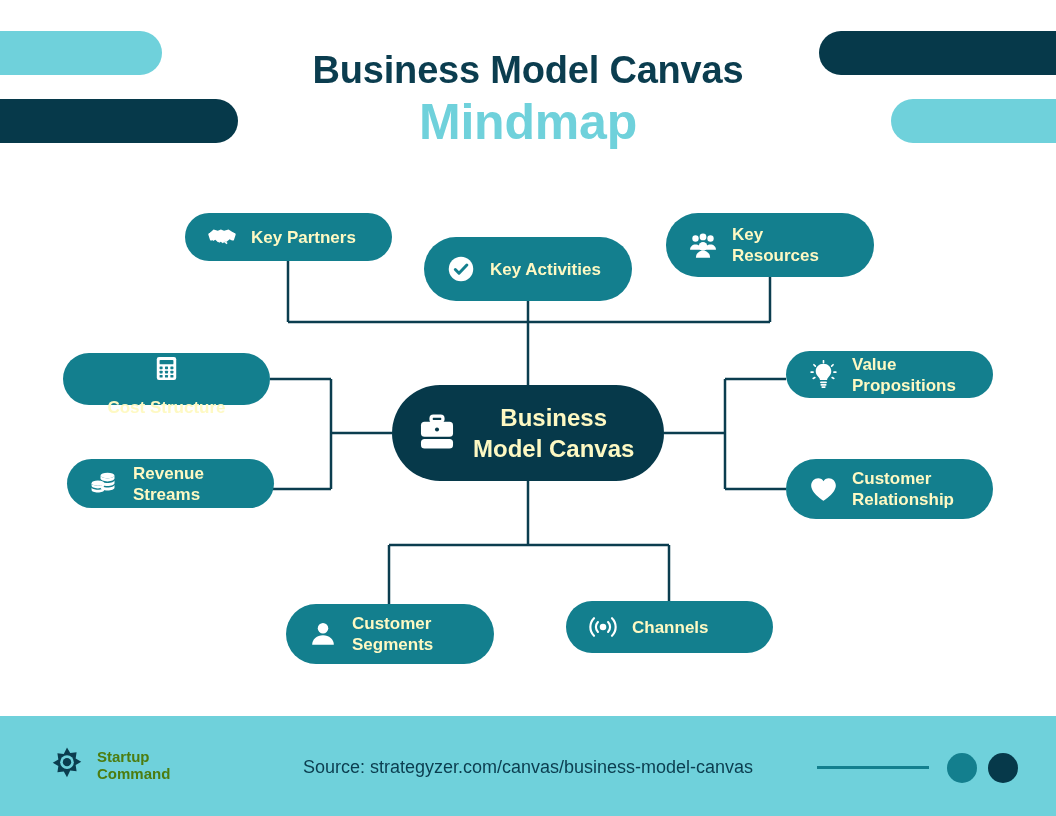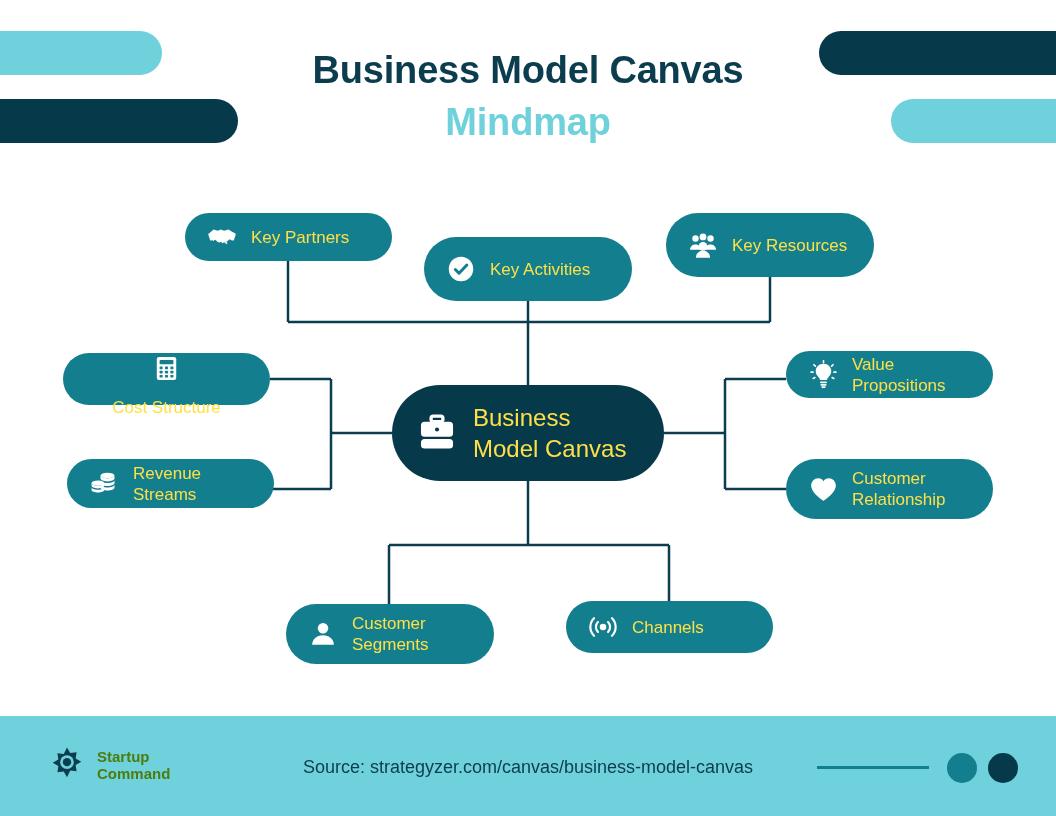--- a/index.html
+++ b/index.html
@@ -59,21 +59,21 @@
   .title-main {
     display: block;
     font-size: 38px;
     font-weight: bold;
     color: #0b3d4f;
     letter-spacing: -0.2px;
     line-height: 52px;
   }
   .title-sub {
     display: block;
-    font-size: 38px;
+    font-size: 50px;
     font-weight: bold;
     color: #6fd1db;
     letter-spacing: -0.2px;
     line-height: 52px;
   }
 
   
   #connectors {
     position: absolute;
     left: 0; top: 0;
@@ -104,40 +104,40 @@
     justify-content: center;
   }
   .node.center .n-icon {
     width: 38px;
     height: 38px;
   }
   .node .n-icon svg { display: block; }
   .node .n-label {
     font-size: 17px;
     line-height: 21px;
-    color: #fde047;
+    color: #fef9c3;
     white-space: pre-line;
-    font-weight: normal;
+    font-weight: bold;
   }
   .node.center .n-label {
     font-size: 24px;
     line-height: 31px;
   }
 
   
   #node-key-partners      { left: 185px; top: 213px; width: 207px; height: 48px; }
   #node-key-activities    { left: 424px; top: 213px; width: 208px; height: 64px; margin-top: 24px; }
   #node-key-resources     { left: 666px; top: 213px; width: 208px; height: 64px; }
   #node-cost-structure    { left: 63px;  top: 353px; width: 207px; height: 52px; flex-direction: column; }
   #node-revenue-streams   { left: 67px;  top: 459px; width: 207px; height: 49px; }
   #node-value-props       { left: 786px; top: 351px; width: 207px; height: 47px; }
   #node-customer-rel      { left: 786px; top: 459px; width: 207px; height: 60px; }
   #node-customer-segments { left: 286px; top: 604px; width: 208px; height: 60px; }
   #node-channels          { left: 566px; top: 601px; width: 207px; height: 52px; }
-  #node-center            { left: 392px; top: 385px; width: 272px; height: 96px; padding: 0 26px; gap: 17px; }
+  #node-center            { left: 392px; top: 385px; width: 272px; height: 96px; padding: 0 26px; gap: 17px; text-align: center; }
 
   
   .footer {
     position: absolute;
     left: 0; top: 716px;
     width: 1056px; height: 100px;
     background: #6fd1db;
   }
   .brand {
     position: absolute;

